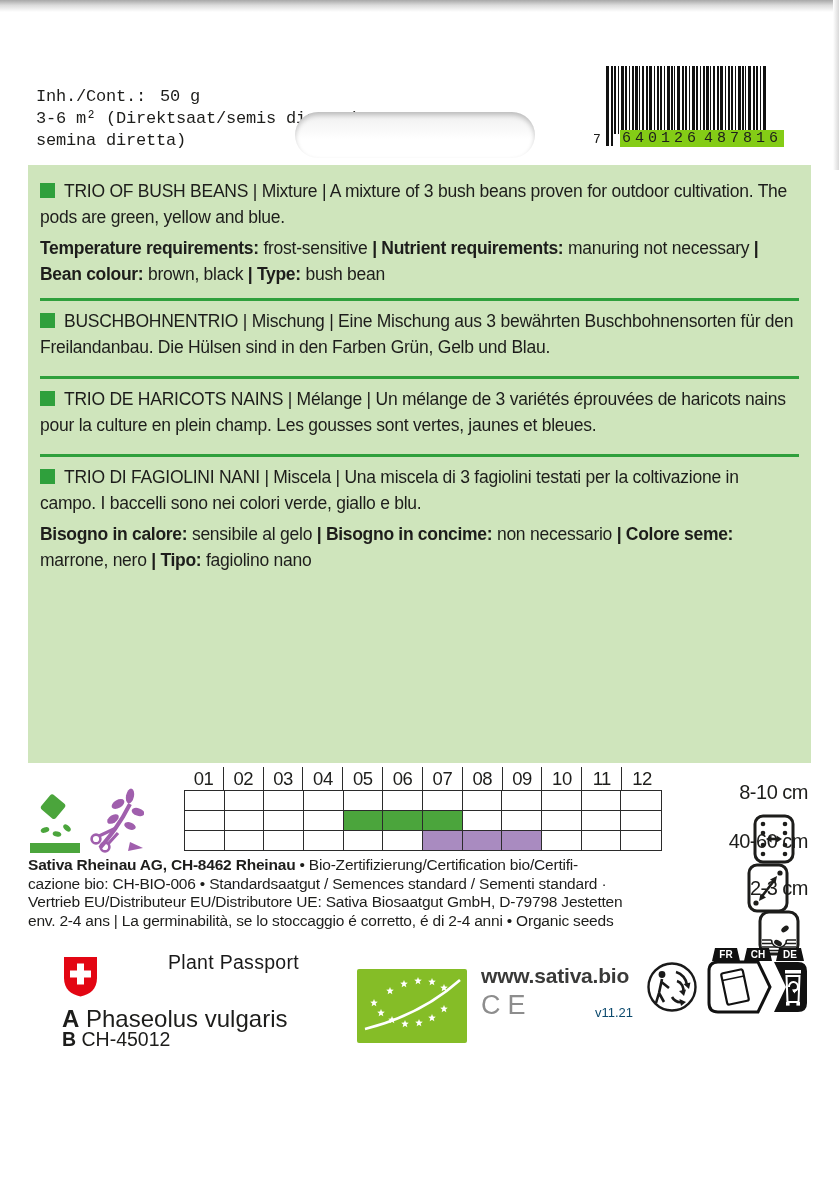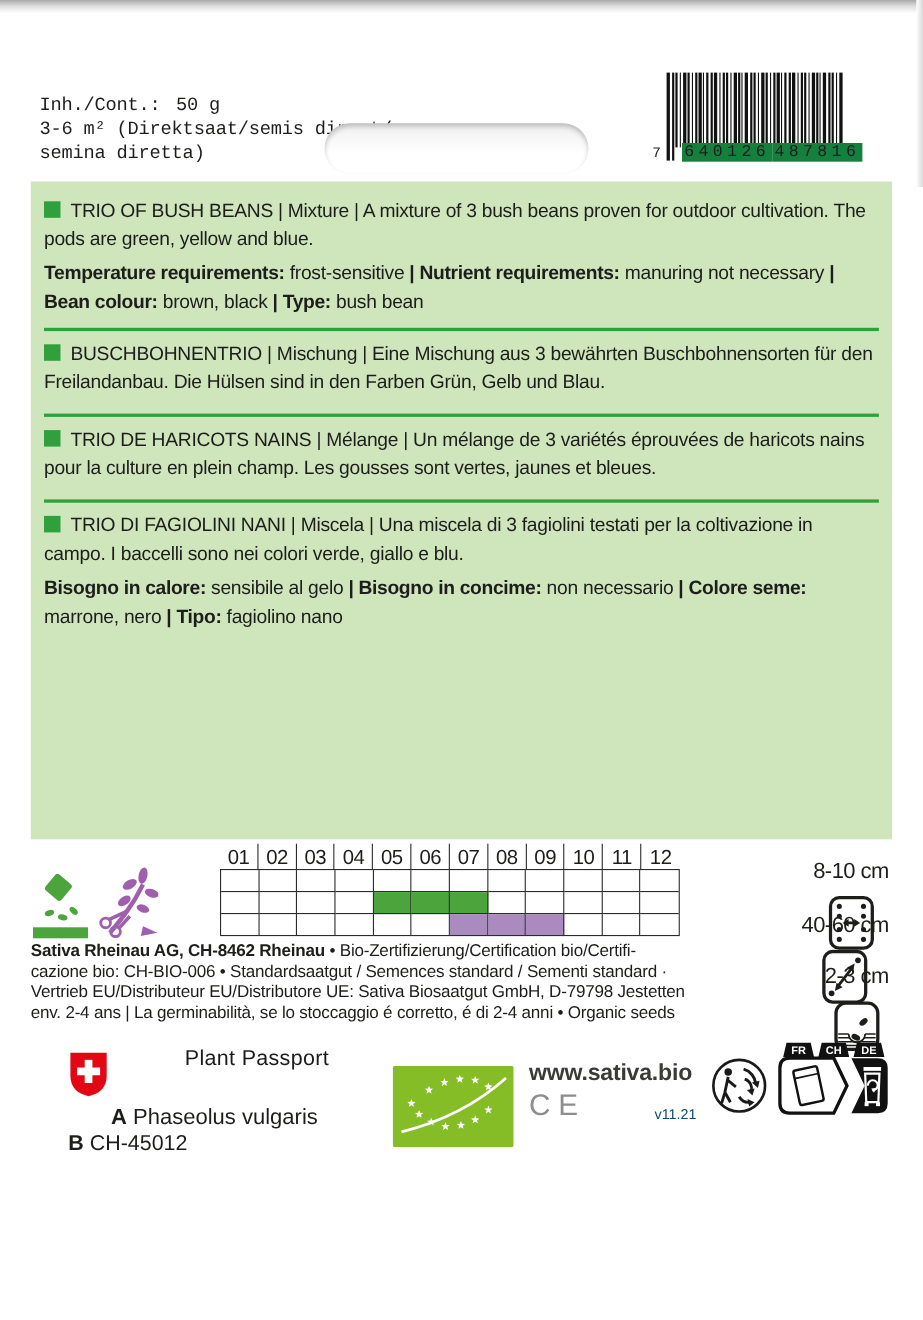--- a/index.html
+++ b/index.html
@@ -15,56 +15,56 @@
   .content-info .val{margin-left:14px;}
   .euro-slot{position:absolute;left:295px;top:112px;width:240px;height:46px;border-radius:23px;
              background:linear-gradient(180deg,#efefef,#ffffff 60%);
              box-shadow:inset 0 3px 5px rgba(0,0,0,.22), 0 1px 0 #fff;}
   .barcode{position:absolute;left:606px;top:66px;width:168px;height:92px;}
   .bars{position:relative;height:80px;display:flex;align-items:flex-start;}
   .bars .bar{background:#111;height:68px;}
   .bars .bar.tall{height:80px;}
   .bc-digits{position:absolute;left:14px;right:2px;top:64px;display:flex;justify-content:space-between;
              font-family:"Liberation Mono",monospace;font-size:15px;background:transparent;}
-  .bc-digits span{background:#15803d;padding:0 2px;letter-spacing:4px;}
+  .bc-digits span{background:#84cc16;padding:0 2px;letter-spacing:4px;}
   .bc-lead{position:absolute;left:-13px;top:66px;font-family:"Liberation Mono",monospace;font-size:13px;}
 
   
   .info-panel{position:absolute;left:28px;top:165px;width:783px;height:598px;background:#cfe5bc;
               box-sizing:border-box;padding:6px 12px 0 12px;font-size:17.5px;line-height:26px;letter-spacing:-0.25px;}
   .lang-section{padding:7px 0 11px 0;}
   .lang-section p{margin:0;}
   .lang-section .desc{margin-bottom:5px;}
   .bullet{display:inline-block;width:15px;height:15px;background:#2fa03c;margin-right:9px;vertical-align:-1px;}
   .sep{height:3px;background:#2fa03c;}
   .specs b{letter-spacing:-0.3px;}
 
   
   .cal-icons{position:absolute;left:30px;top:786px;width:150px;height:70px;}
-  .cal-table{position:absolute;left:200px;top:767px;width:418px;}
+  .cal-table{position:absolute;left:184px;top:767px;width:478px;}
   .cal-head{display:grid;grid-template-columns:repeat(12,1fr);height:23px;font-size:18.5px;letter-spacing:-0.5px;}
   .cal-head div{text-align:center;line-height:23px;border-right:1.5px solid #2b2b2b;}
   .cal-head div:last-child{border-right:none;}
   .cal-body{display:grid;grid-template-columns:repeat(12,1fr);border:1.5px solid #2b2b2b;}
   .cal-body div{height:19px;border-right:1.2px solid #2b2b2b;border-bottom:1.2px solid #2b2b2b;}
   .cal-body div.lastcol{border-right:none;}
   .cal-body div.lastrow{border-bottom:none;}
 
   
   .legend-row{position:absolute;right:31px;display:flex;align-items:center;gap:10px;flex-direction:column;}
   .legend-row .lbl{font-size:20px;letter-spacing:-0.5px;}
   .r1{top:781px;} .r2{top:830px;} .r3{top:877px;}
 
   
   .company{position:absolute;left:28px;top:856px;width:640px;font-size:15.5px;line-height:18.5px;letter-spacing:-0.2px;}
 
   
   .swiss{position:absolute;left:62px;top:956px;}
   .passport-title{position:absolute;left:168px;top:951px;font-size:19.5px;color:#1a1a1a;letter-spacing:0.3px;}
-  .line-a{position:absolute;left:62px;top:1005px;font-size:20px;margin-left:39px;}
+  .line-a{position:absolute;left:62px;top:1005px;font-size:24px;}
   .line-b{position:absolute;left:62px;top:1028px;font-size:19.5px;}
   .eu-logo{position:absolute;left:357px;top:969px;}
   .website{position:absolute;left:481px;top:964px;font-size:21px;font-weight:bold;color:#3a3a39;letter-spacing:-0.2px;}
   .ce-mark{position:absolute;left:481px;top:990px;font-size:27px;color:#8d8d8d;letter-spacing:7px;}
   .version{position:absolute;left:595px;top:1005px;font-size:13px;color:#0c4a6e;}
   .triman{position:absolute;left:646px;top:961px;}
   .disposal{position:absolute;left:706px;top:946px;}
 </style>
 </head>
 <body>

